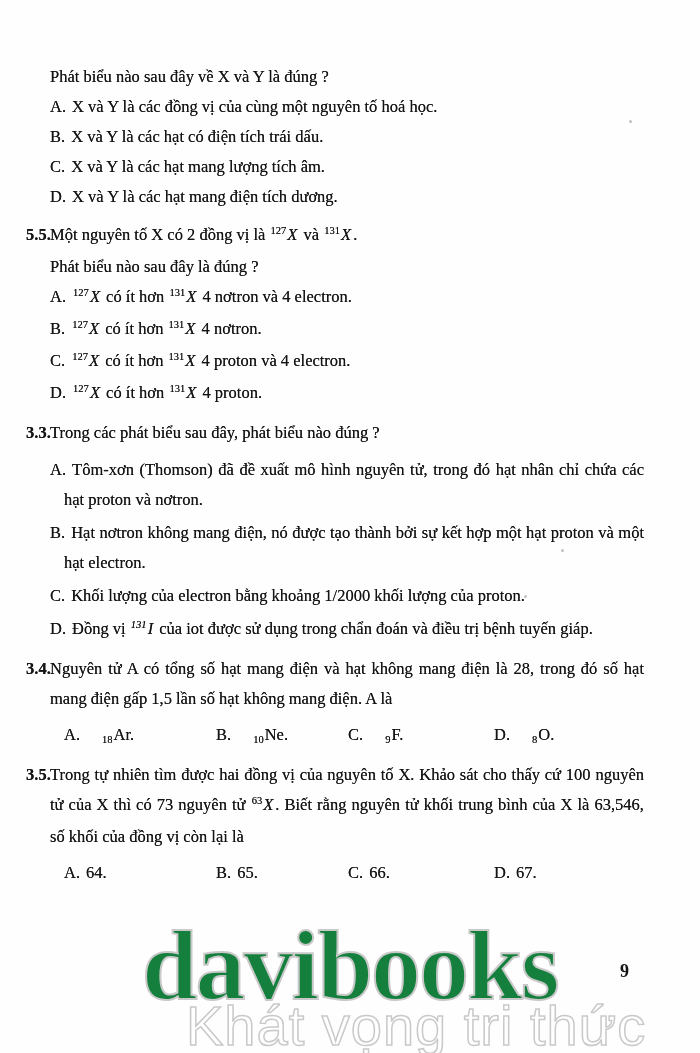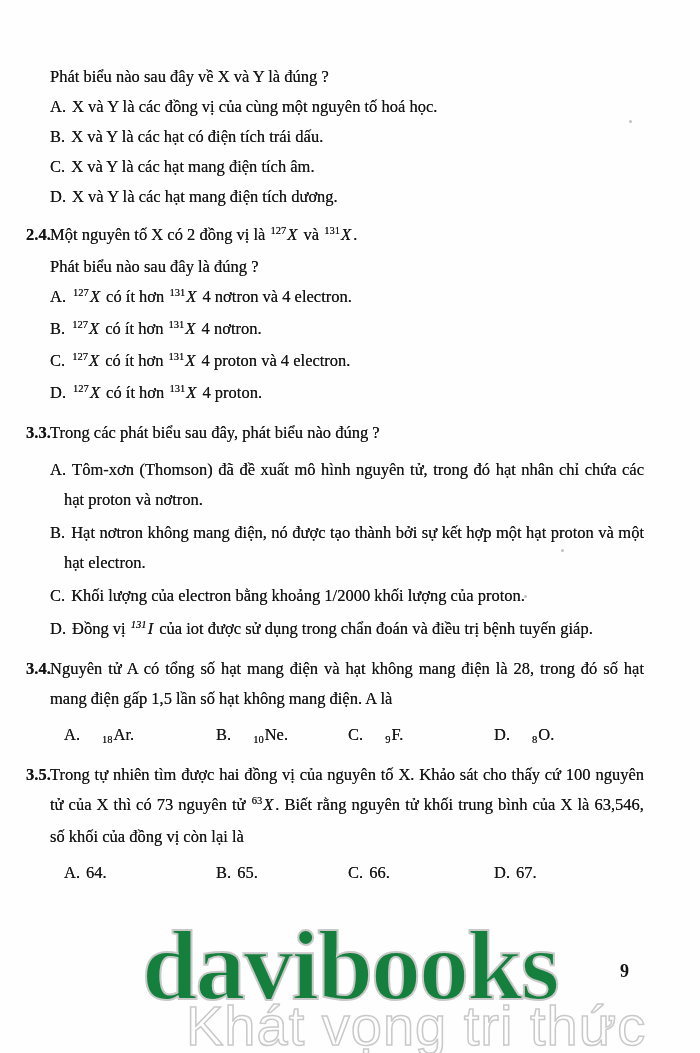--- a/index.html
+++ b/index.html
@@ -78,26 +78,26 @@
   <div class="speck" style="left:629px;top:120px"></div>
   <div class="speck" style="left:561px;top:549px"></div>
   <div class="speck" style="left:524px;top:595px"></div>
 
   <div class="content">
 
     <section class="question" style="margin-top:2px">
       <p class="q-stem"><span class="seg-host"><span class="seg-t">Phát biểu nào sau đây về X và Y là đúng ?</span></span></p>
       <p class="option"><span class="opt-label">A.</span><span><span class="seg-t">X và Y là các đồng vị của cùng một nguyên tố hoá học.</span></span></p>
       <p class="option"><span class="opt-label">B.</span><span><span class="seg-t">X và Y là các hạt có điện tích trái dấu.</span></span></p>
-      <p class="option"><span class="opt-label">C.</span><span><span class="seg-t">X và Y là các hạt mang điện tích âm.</span></span></p>
+      <p class="option"><span class="opt-label">C.</span><span><span class="seg-t">X và Y là các hạt mang lượng tích âm.</span></span></p>
       <p class="option"><span class="opt-label">D.</span><span><span class="seg-t">X và Y là các hạt mang điện tích dương.</span></span></p>
     </section>
 
     <section class="question">
-      <p class="q-stem"><span class="q-num">2.4.</span><span class="seg-host"><span class="seg-t">Một nguyên tố X có 2 đồng vị là </span><span class="seg-sup">127</span><span class="seg-var">X</span><span class="seg-t"> và </span><span class="seg-sup">131</span><span class="seg-var">X</span><span class="seg-t">.</span></span></p>
+      <p class="q-stem"><span class="q-num">5.5.</span><span class="seg-host"><span class="seg-t">Một nguyên tố X có 2 đồng vị là </span><span class="seg-sup">127</span><span class="seg-var">X</span><span class="seg-t"> và </span><span class="seg-sup">131</span><span class="seg-var">X</span><span class="seg-t">.</span></span></p>
       <p class="q-stem cont-line"><span><span class="seg-t">Phát biểu nào sau đây là đúng ?</span></span></p>
       <p class="option"><span class="opt-label">A.</span><span><span class="seg-sup">127</span><span class="seg-var">X</span><span class="seg-t"> có ít hơn </span><span class="seg-sup">131</span><span class="seg-var">X</span><span class="seg-t"> 4 nơtron và 4 electron.</span></span></p>
       <p class="option"><span class="opt-label">B.</span><span><span class="seg-sup">127</span><span class="seg-var">X</span><span class="seg-t"> có ít hơn </span><span class="seg-sup">131</span><span class="seg-var">X</span><span class="seg-t"> 4 nơtron.</span></span></p>
       <p class="option"><span class="opt-label">C.</span><span><span class="seg-sup">127</span><span class="seg-var">X</span><span class="seg-t"> có ít hơn </span><span class="seg-sup">131</span><span class="seg-var">X</span><span class="seg-t"> 4 proton và 4 electron.</span></span></p>
       <p class="option"><span class="opt-label">D.</span><span><span class="seg-sup">127</span><span class="seg-var">X</span><span class="seg-t"> có ít hơn </span><span class="seg-sup">131</span><span class="seg-var">X</span><span class="seg-t"> 4 proton.</span></span></p>
     </section>
 
     <section class="question tight">
       <p class="q-stem"><span class="q-num">3.3.</span><span class="seg-host"><span class="seg-t">Trong các phát biểu sau đây, phát biểu nào đúng ?</span></span></p>
       <p class="option" style="margin-top:7px"><span class="opt-label">A.</span><span><span class="seg-t">Tôm-xơn (Thomson) đã đề xuất mô hình nguyên tử, trong đó hạt nhân chỉ chứa các hạt proton và nơtron.</span></span></p>

